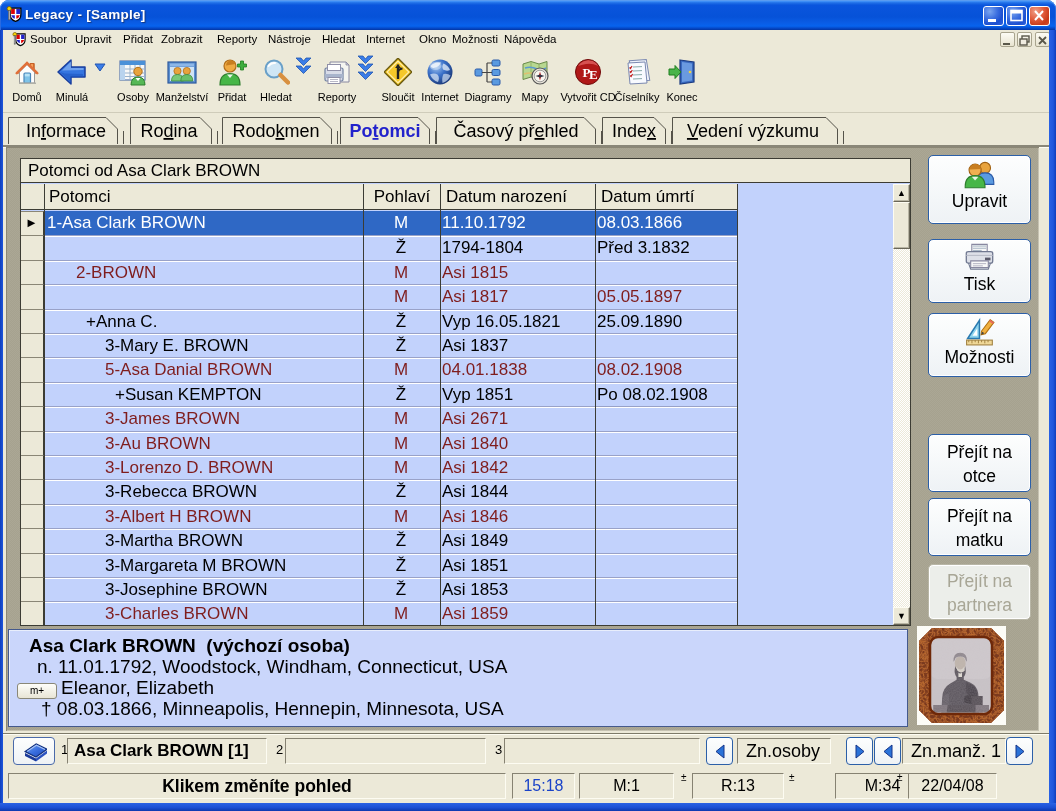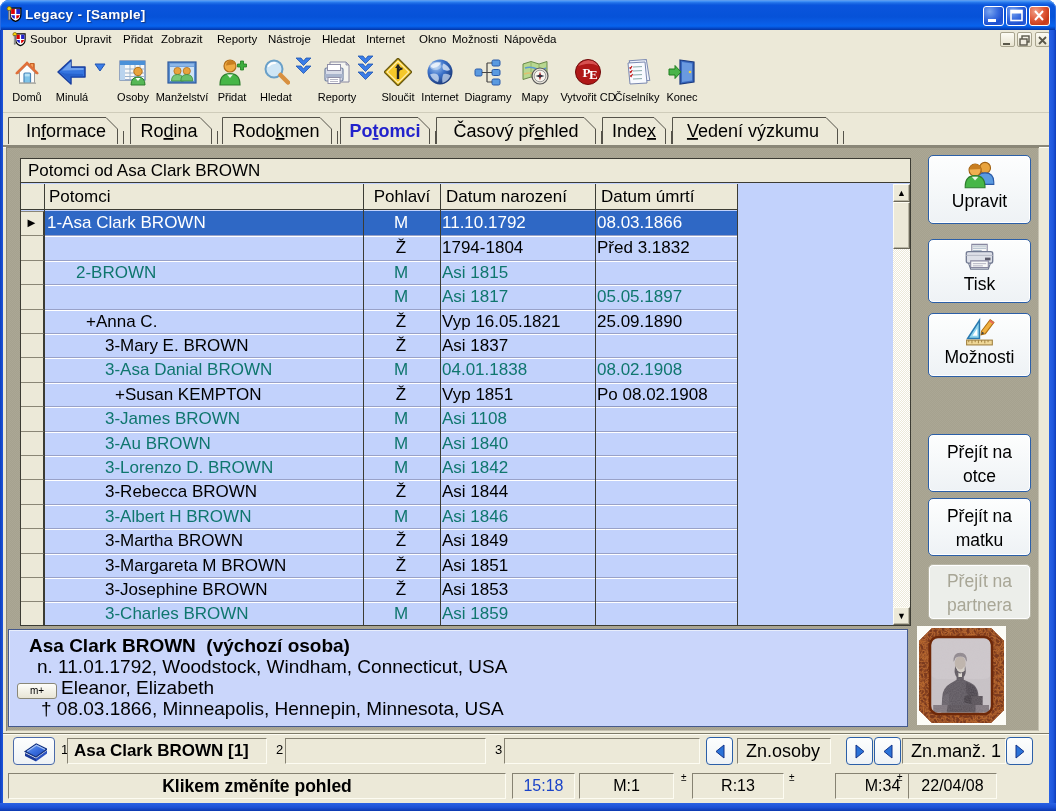--- a/index.html
+++ b/index.html
@@ -46,21 +46,21 @@
 
 #tbl { position:absolute; left:14px; top:11px; width:891px; height:468px; overflow:hidden; background:#c2d2fc; border:1px solid #3c3c34; }
 #caption { position:absolute; left:0; top:0; width:889px; height:24px; background:#ece9d8; border-bottom:1px solid #3c3c34;
   font-size:17px; color:#000; padding-left:7px; line-height:24px; }
 #thead { position:absolute; left:0; top:25px; width:716px; height:26px; background:#ece9d8; border-bottom:1px solid #3c3c34; font-size:17px; }
 .th { position:absolute; top:0; height:26px; line-height:25px; color:#000; }
 #rowsbox { position:absolute; left:0px; top:0px; width:889px; height:466px; }
 .row { position:absolute; left:23px; width:693px; background:#c2d2fc; font-size:17px; line-height:24px;
   box-shadow:inset 0 1px 0 #fff; border-top:1px solid #99a2c8; }
 .row.rs { background:#2f68c5; color:#fff; border-top:none; box-shadow:none; }
-.row.rb { color:#0f766e; }
+.row.rb { color:#7f1d1d; }
 .row.rk { color:#000; }
 .cname { position:absolute; top:0; white-space:nowrap; }
 .csex  { position:absolute; left:319px; width:76px; text-align:center; }
 .cb    { position:absolute; left:398px; white-space:nowrap; }
 .cd    { position:absolute; left:553px; white-space:nowrap; }
 .selcell { position:absolute; left:0; width:23px; background:#ece9d8; border-right:1px solid #3c3c34; border-top:1px solid #8a8676; }
 .selarr { position:absolute; left:4px; top:3px; font-size:13px; color:#000; }
 .colline { position:absolute; top:25px; width:1px; height:441px; background:#3c3c34; }
 #lavempty { position:absolute; left:717px; top:25px; width:155px; height:441px; background:#c2d2fc; }
 
@@ -381,37 +381,37 @@
         </div>
 <div class="selcell" style="top:149.6px;height:24.4px"></div>
 <div class="row rk" style="top:174.0px;height:24.4px">
           <div class="cname" style="left:61px">3-Mary E. BROWN</div>
           <div class="csex">Ž</div>
           <div class="cb">Asi 1837</div>
           <div class="cd"></div>
         </div>
 <div class="selcell" style="top:174.0px;height:24.4px"></div>
 <div class="row rb" style="top:198.4px;height:24.4px">
-          <div class="cname" style="left:61px">3-Asa Danial BROWN</div>
+          <div class="cname" style="left:61px">5-Asa Danial BROWN</div>
           <div class="csex">M</div>
           <div class="cb">04.01.1838</div>
           <div class="cd">08.02.1908</div>
         </div>
 <div class="selcell" style="top:198.4px;height:24.4px"></div>
 <div class="row rk" style="top:222.8px;height:24.4px">
           <div class="cname" style="left:71px">+Susan KEMPTON</div>
           <div class="csex">Ž</div>
           <div class="cb">Vyp 1851</div>
           <div class="cd">Po 08.02.1908</div>
         </div>
 <div class="selcell" style="top:222.8px;height:24.4px"></div>
 <div class="row rb" style="top:247.2px;height:24.4px">
           <div class="cname" style="left:61px">3-James BROWN</div>
           <div class="csex">M</div>
-          <div class="cb">Asi 1108</div>
+          <div class="cb">Asi 2671</div>
           <div class="cd"></div>
         </div>
 <div class="selcell" style="top:247.2px;height:24.4px"></div>
 <div class="row rb" style="top:271.6px;height:24.4px">
           <div class="cname" style="left:61px">3-Au BROWN</div>
           <div class="csex">M</div>
           <div class="cb">Asi 1840</div>
           <div class="cd"></div>
         </div>
 <div class="selcell" style="top:271.6px;height:24.4px"></div>

